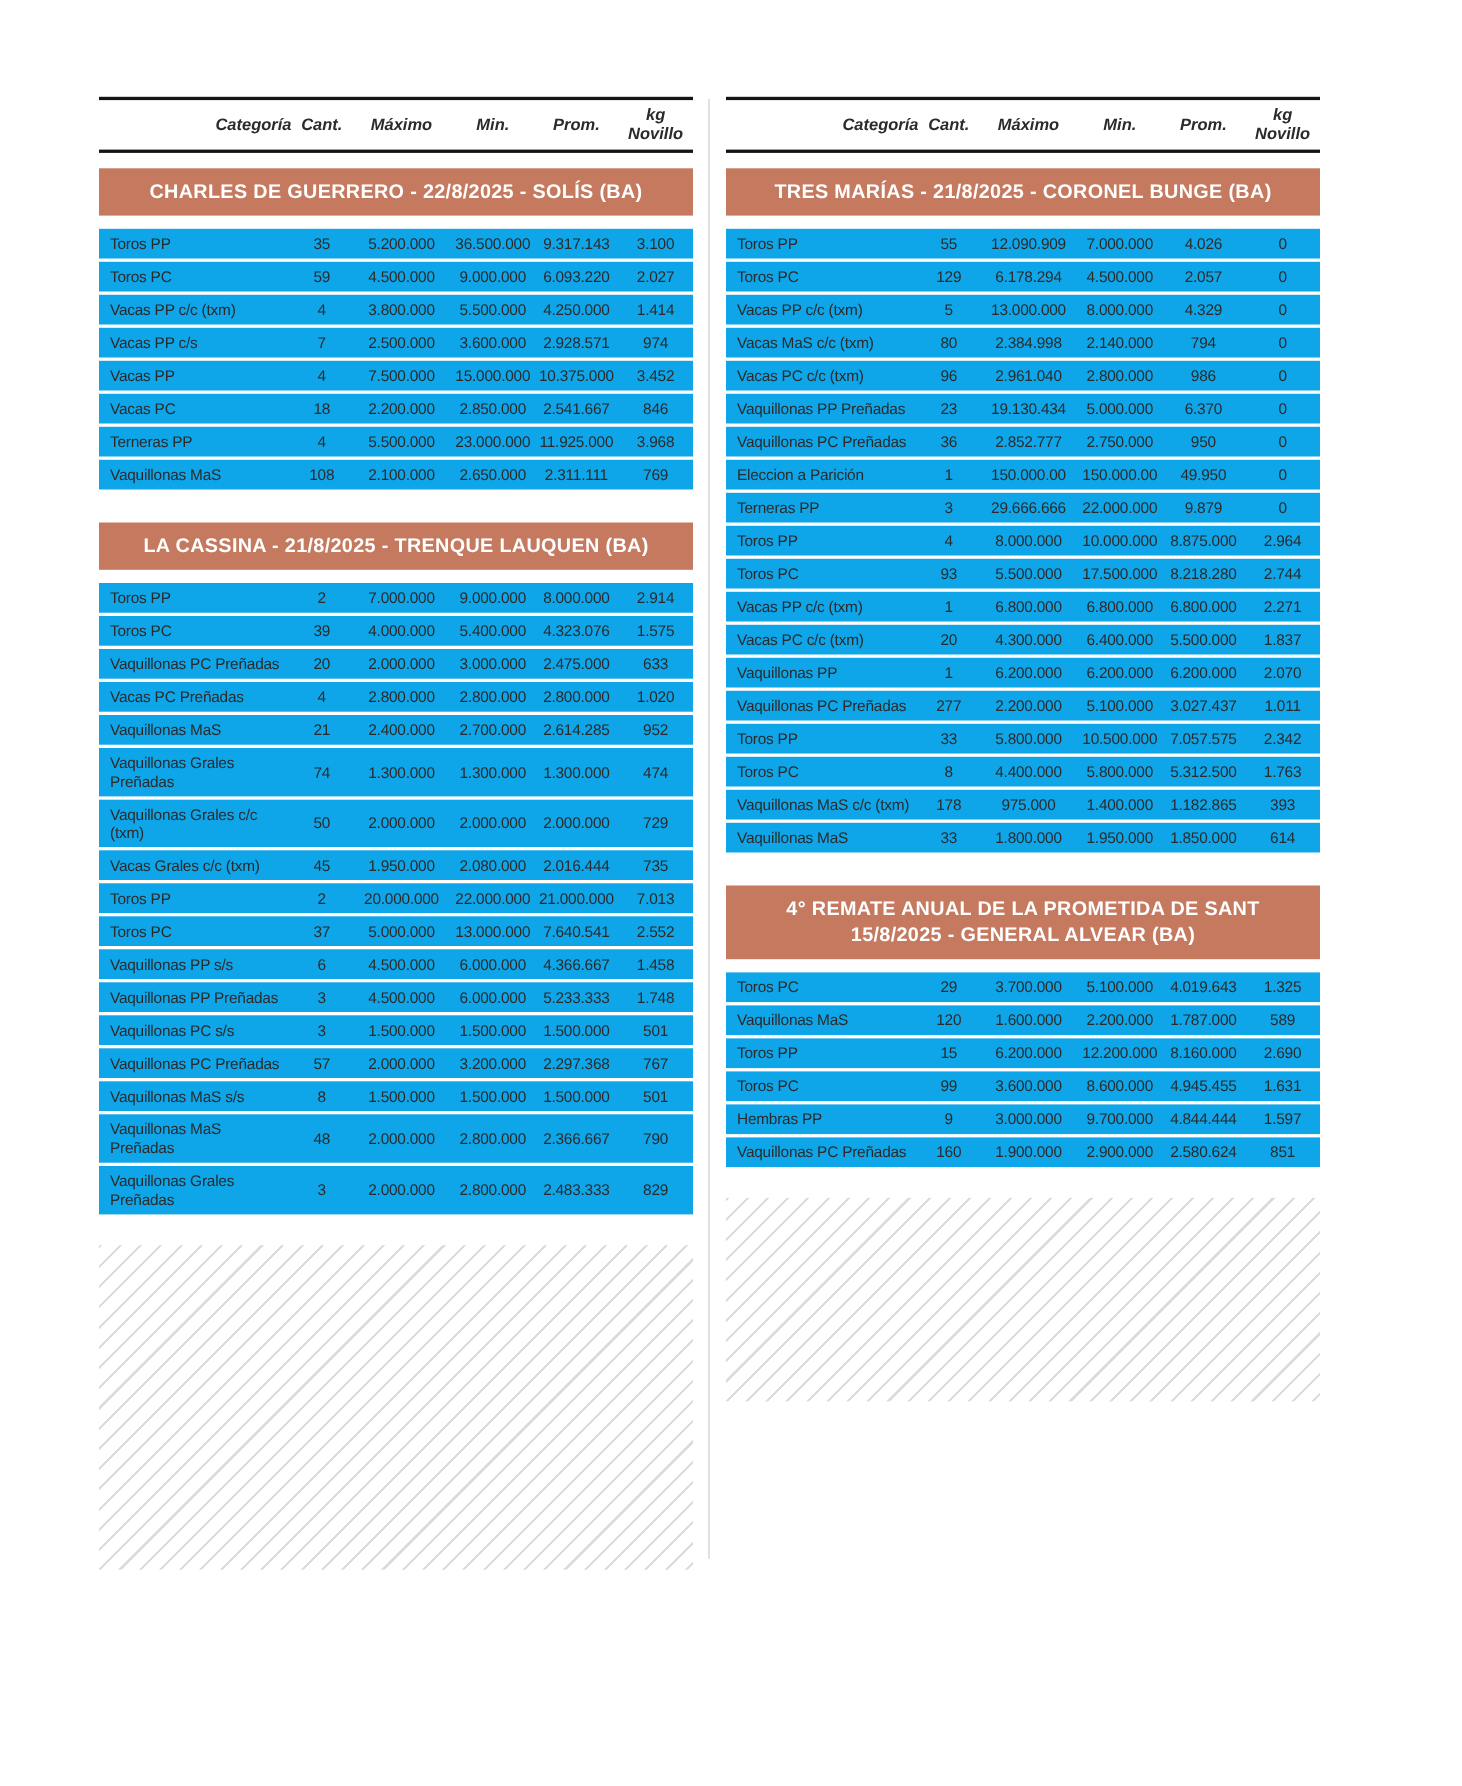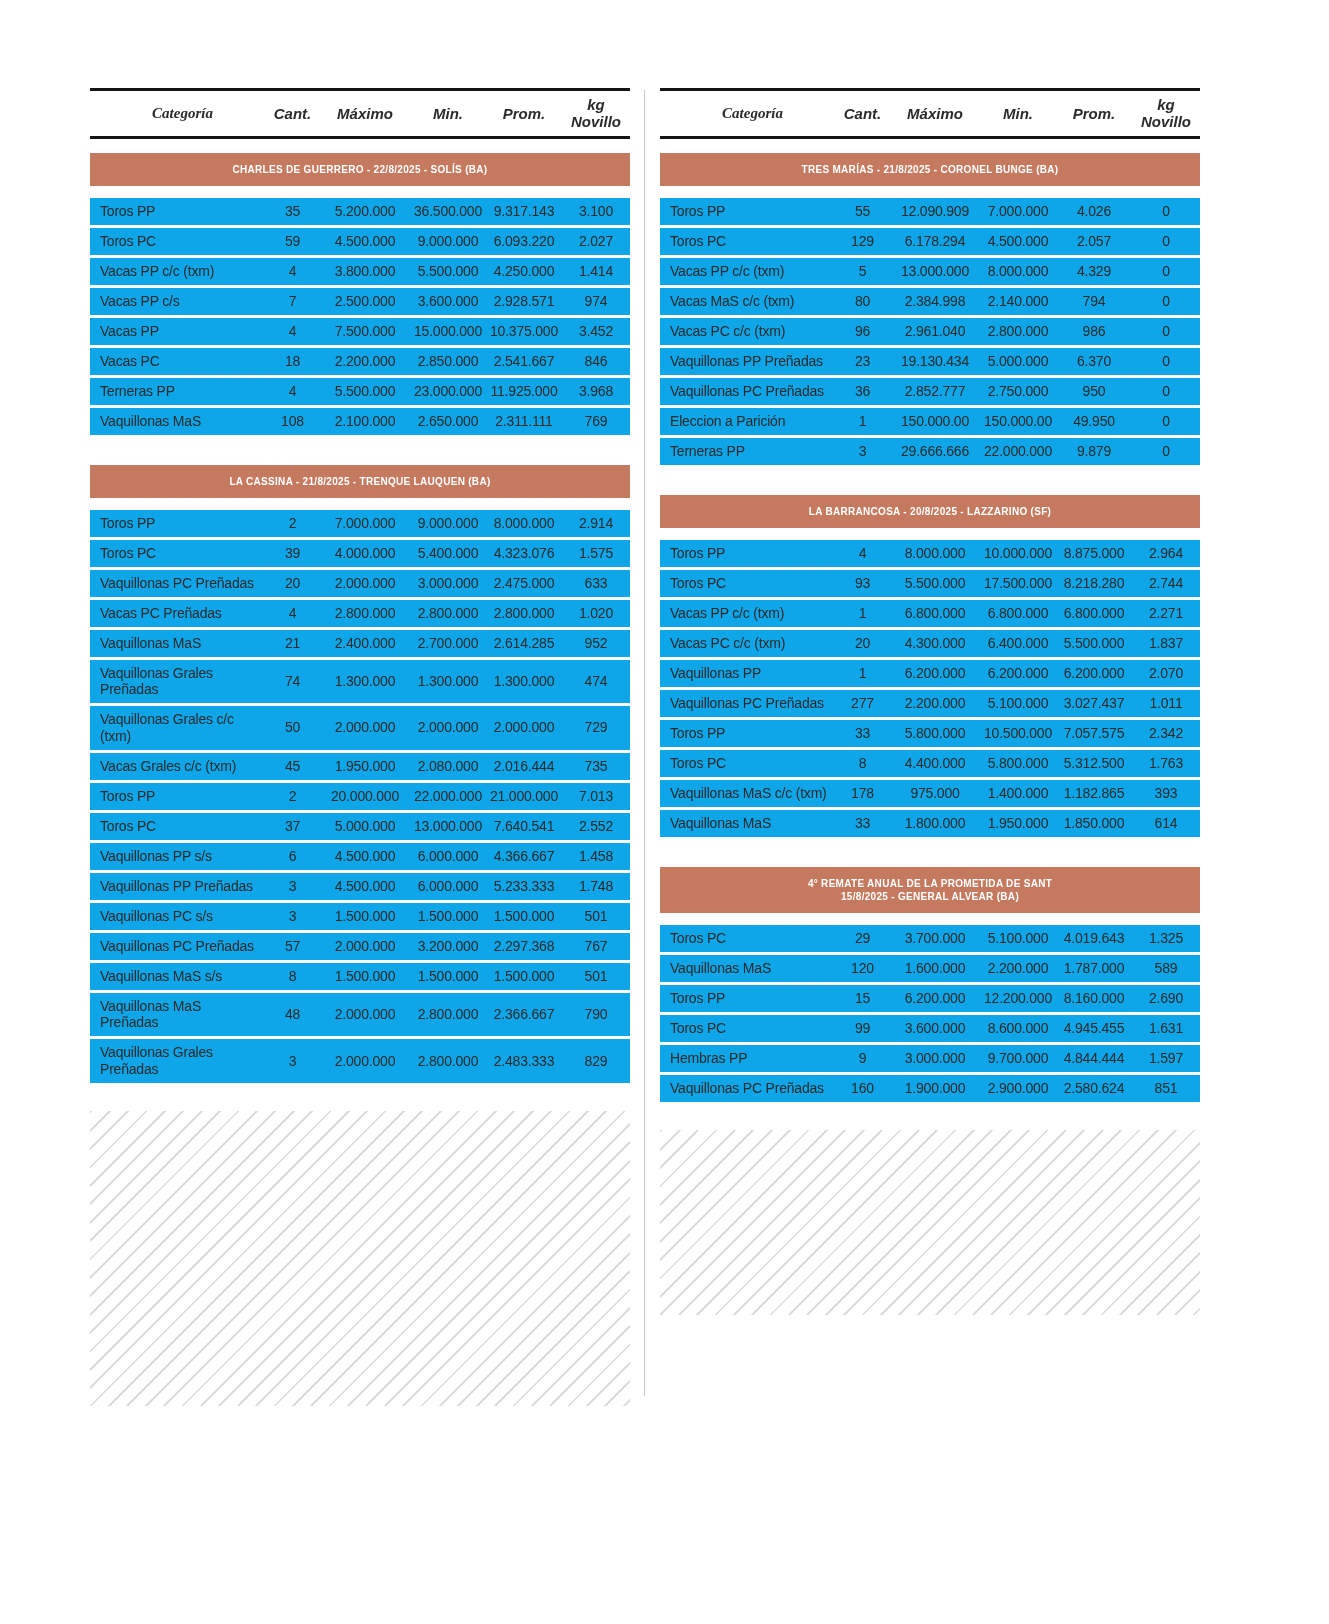--- a/index.html
+++ b/index.html
@@ -22,26 +22,26 @@
     align-items: center;
     border-top: 3px solid #141414;
     border-bottom: 3px solid #141414;
     min-height: 50px;
     padding: 5px 0;
     font-weight: 700;
     font-style: italic;
     font-size: 15px;
   }
   .th { text-align: center; line-height: 1.15; }
-  .th.cat { text-align: center; padding-left: 10px; font-family: Liberation Serif, serif; }
+  .th.cat { text-align: right; padding-left: 10px; }
   .sec-title {
     background: #c57a60;
     color: #ffffff;
     font-weight: 700;
-    font-size: 10px;
+    font-size: 18px;
     line-height: 1.3;
     text-align: center;
     padding: 10px 12px;
     margin: 30px 0 12px;
     letter-spacing: 0.3px;
     white-space: pre-line;
   }
   .sections > section:first-child .sec-title { margin-top: 14px; }
   .row {
     display: grid;
@@ -371,21 +371,20 @@
             <div class="row">
               <div class="cell cat">Terneras PP</div>
               <div class="cell">3</div>
               <div class="cell">29.666.666</div>
               <div class="cell">22.000.000</div>
               <div class="cell">9.879</div>
               <div class="cell">0</div>
             </div>
           </section>
           <section class="auction">
-            <div class="sec-title">LA BARRANCOSA - 20/8/2025 - LAZZARINO (SF)</div>
             <div class="row">
               <div class="cell cat">Toros PP</div>
               <div class="cell">4</div>
               <div class="cell">8.000.000</div>
               <div class="cell">10.000.000</div>
               <div class="cell">8.875.000</div>
               <div class="cell">2.964</div>
             </div>
             <div class="row">
               <div class="cell cat">Toros PC</div>

